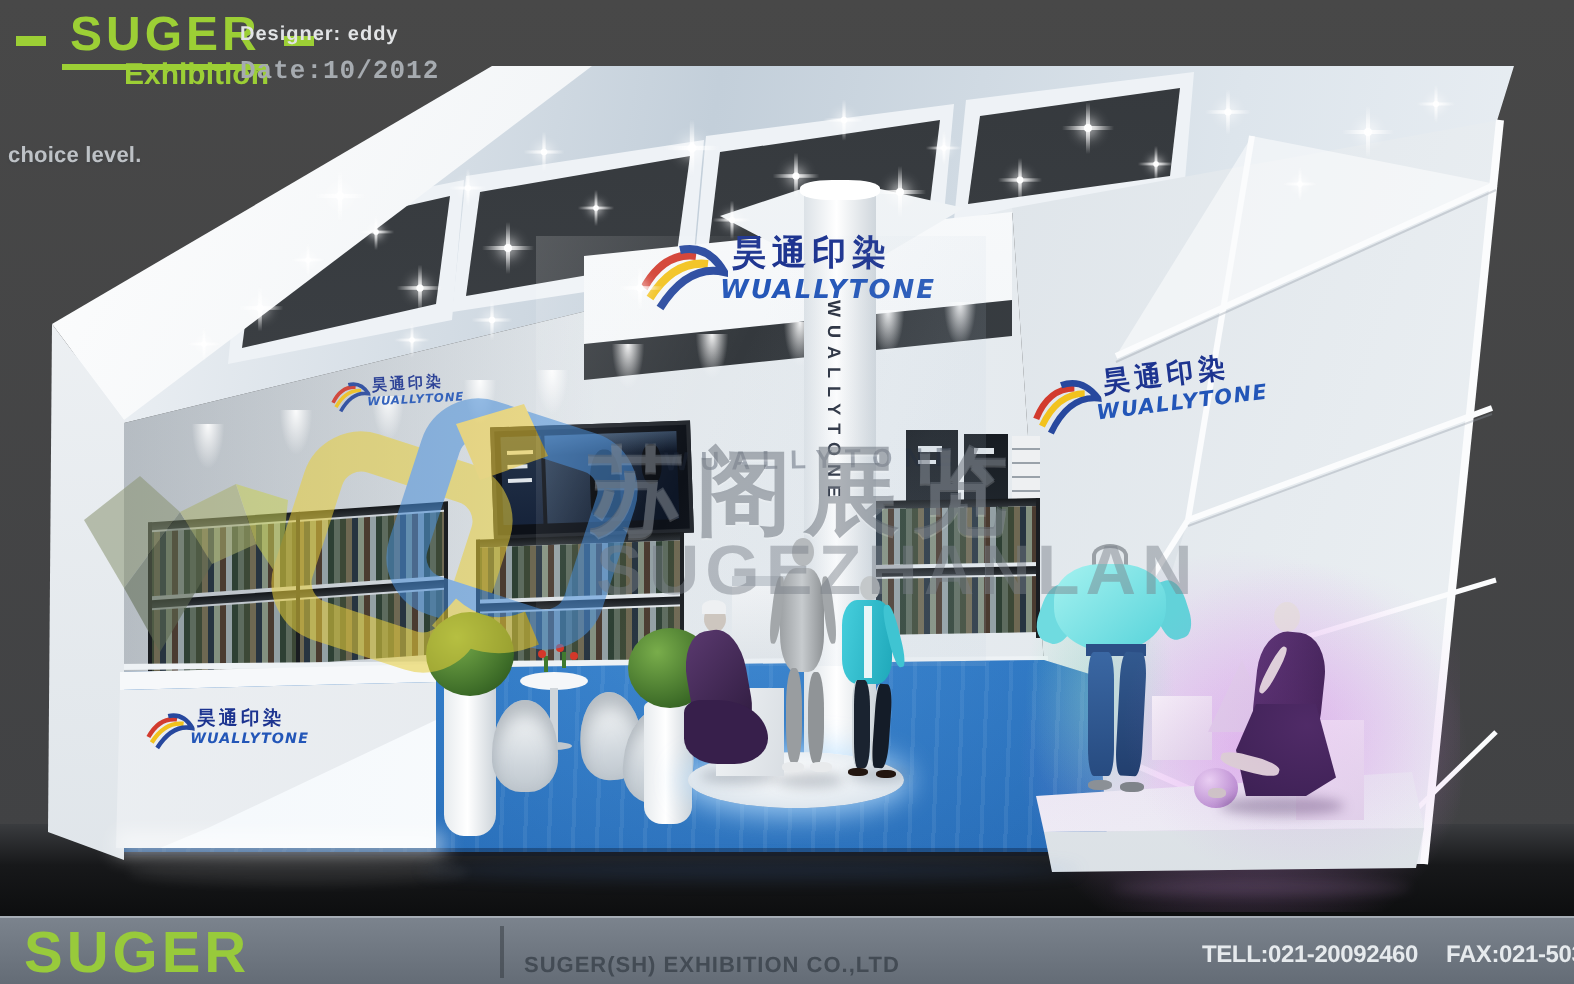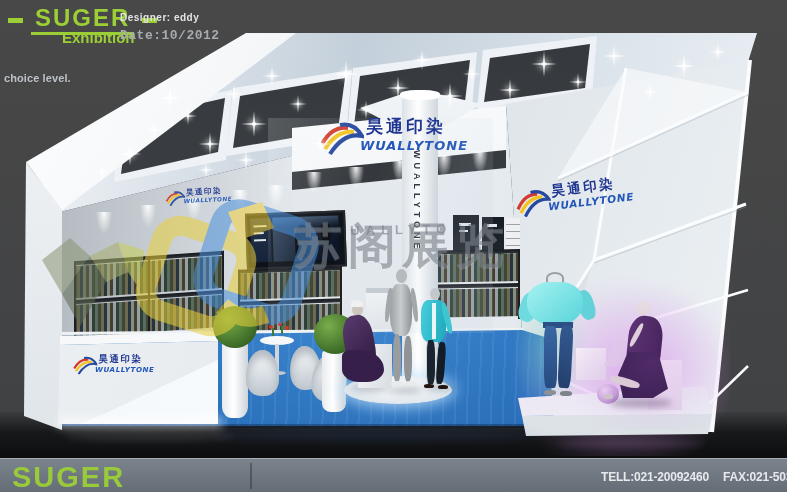--- a/index.html
+++ b/index.html
@@ -474,37 +474,39 @@
         <polygon points="30,96 58,58 74,84 48,128" fill="#5f6b52"></polygon>
         <polygon points="58,58 86,44 96,74 74,84" fill="#aab06e"></polygon>
         <polygon points="86,44 112,52 108,92 96,74" fill="#c8cf56"></polygon>
         <rect x="120" y="34" width="88" height="88" rx="20" fill="none" stroke="#e9cf3a" stroke-width="20" transform="rotate(18 164 78)"></rect>
         <rect x="178" y="18" width="92" height="92" rx="20" fill="none" stroke="#4a8fd9" stroke-width="20" transform="rotate(18 224 64)"></rect>
         <path d="M190 108 q 20 18 44 8" stroke="#e9cf3a" stroke-width="18" fill="none"></path>
         <polygon points="196,14 230,4 242,30 208,42" fill="#f2cf3a"></polygon>
       </g>
     </svg>
     <div class="wm-cn">苏阁展览</div>
+    <div class="wm-en">SUGEZHANLAN</div>
   </div>
 
   <div class="layer">
     <div class="promo-line" style="top:72px">choice level.</div>
   </div>
 
   <div class="layer">
     <div class="hdr-brandrow">
       <div class="hdr-dash"></div>
       <div class="hdr-brand">SUGER</div>
       <div class="hdr-dash"></div>
     </div>
     <div class="hdr-division">Exhibition</div>
     <div class="hdr-designer">Designer: eddy</div>
     <div class="hdr-date">Date:10/2012</div>
   </div>
 
   <div class="footer">
     <div class="f-brand">SUGER</div>
     <div class="f-div"></div>
+    <div class="f-en">SUGER(SH) EXHIBITION CO.,LTD</div>
     <div class="f-contacts">
       <span>TELL:021-20092460</span><span>FAX:021-5034505</span>
     </div>
   </div>
 </div>
 
 </body></html>

